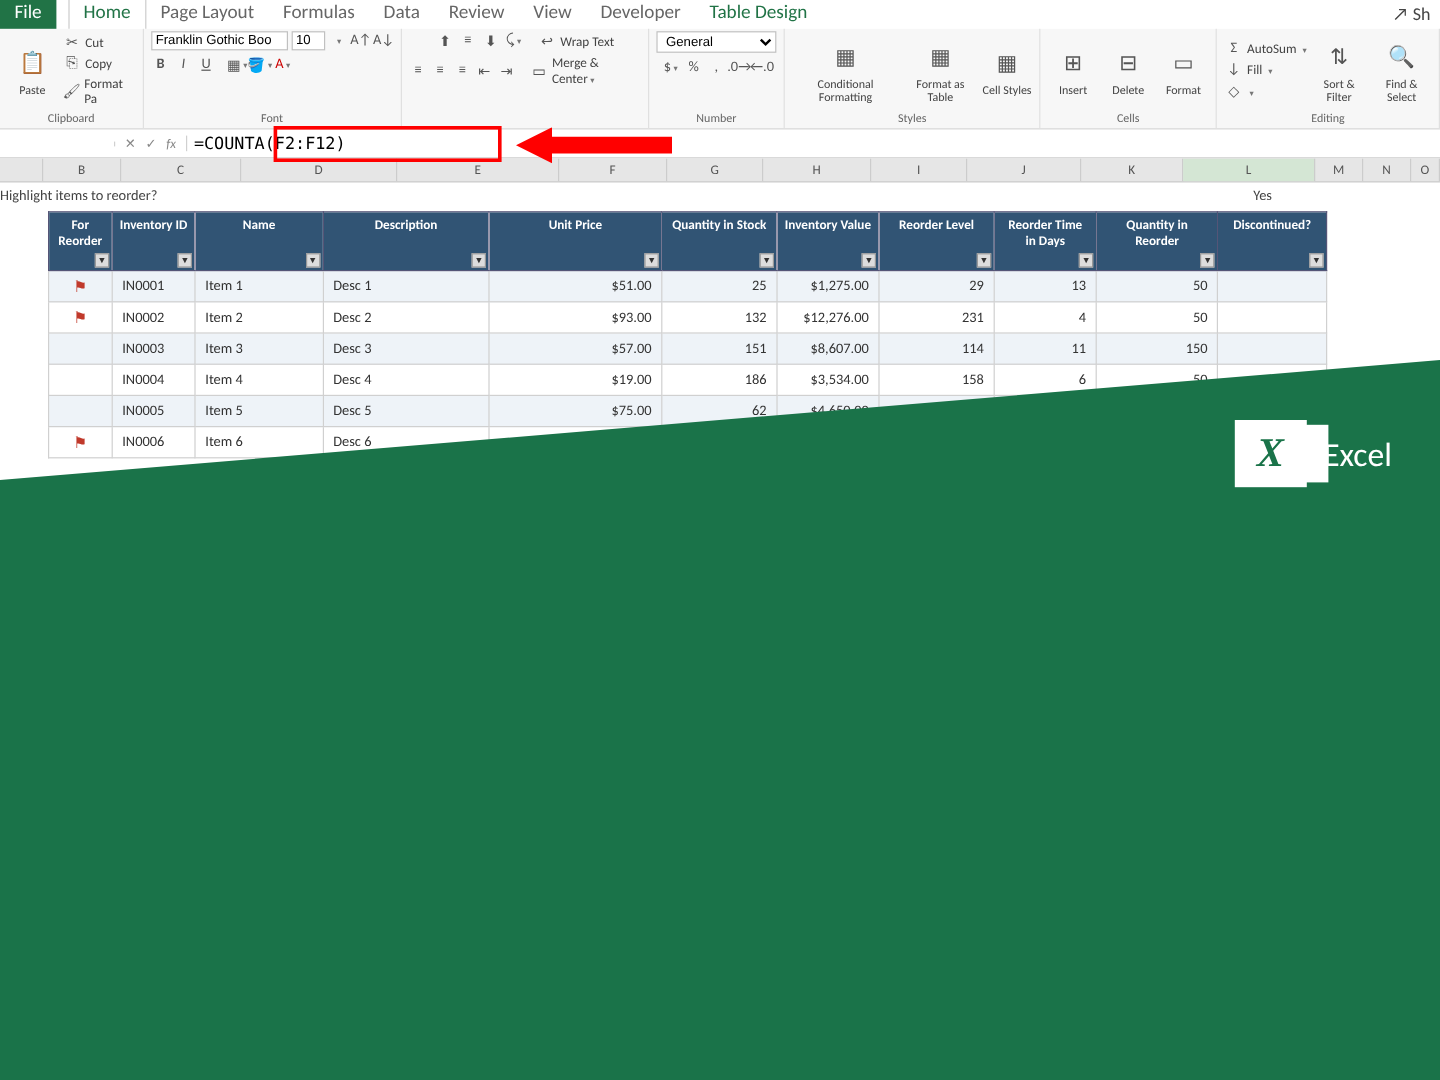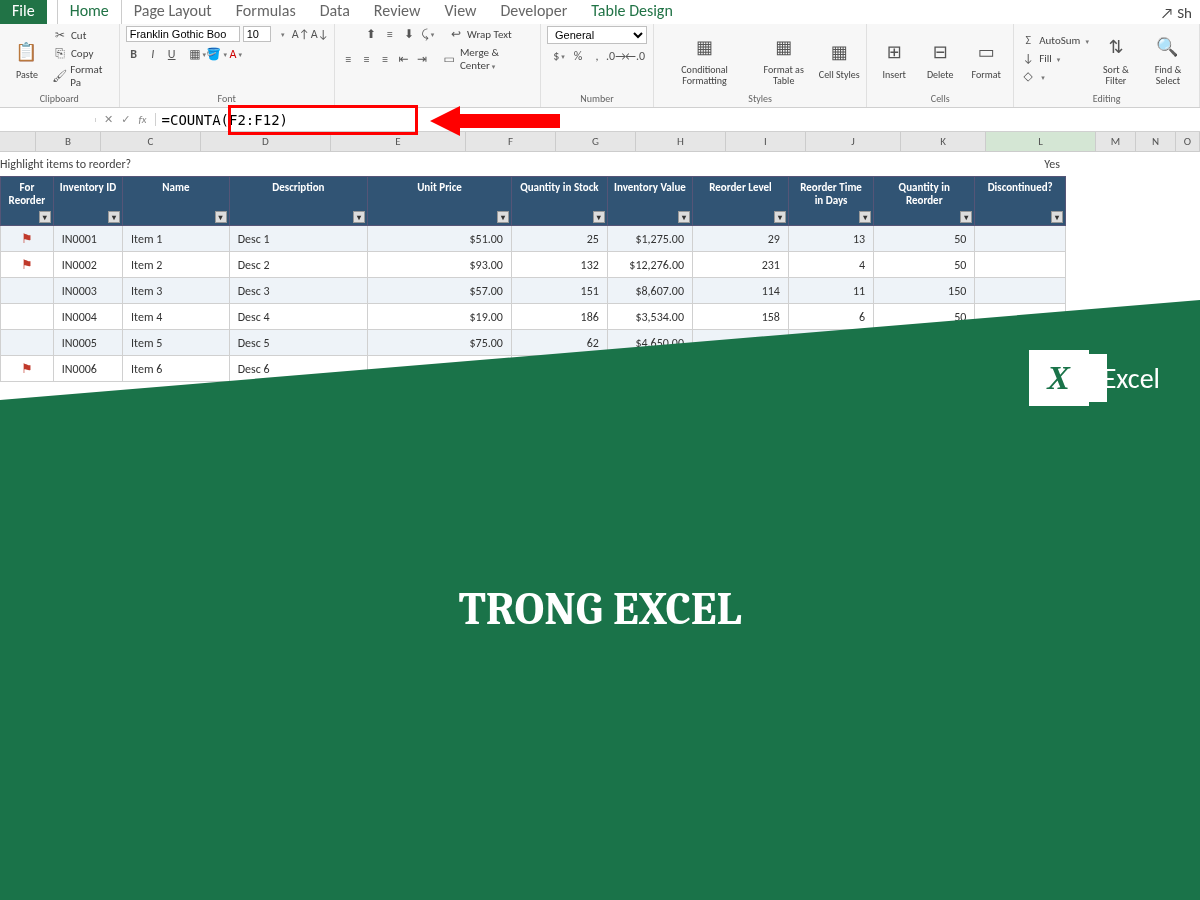--- a/index.html
+++ b/index.html
@@ -40,21 +40,21 @@
 .colhdr { display: flex; height: 20px; background: #e6e6e6; border-bottom: 1px solid #ccc; }
 .colhdr div { border-right: 1px solid #ccc; text-align: center; font-size: 11px; color: #555; line-height: 20px; }
 .colhdr .sel { background: #d4e6d4; }
 .ch-A{width:36px}.ch-B{width:65px}.ch-C{width:100px}.ch-D{width:130px}.ch-E{width:135px}.ch-F{width:90px}.ch-G{width:80px}.ch-H{width:90px}.ch-I{width:80px}.ch-J{width:95px}.ch-K{width:85px}.ch-L{width:110px}.ch-M{width:40px}.ch-N{width:40px}.ch-O{width:24px}
 
 
 .hlrow { height: 24px; display: flex; align-items: center; justify-content: space-between; padding-right: 140px; font-size: 12px; color: #444; }
 .hlrow .ans { margin-left: 20px; }
 
 
-.tbl { border-collapse: collapse; width: 1066px; }
+.tbl { border-collapse: collapse; width: 1066px; margin-left: 40px; }
 .tbl th { background: #315474; color: #fff; font-size: 11px; font-weight: 600; padding: 4px 6px 18px; border: 1px solid #557; position: relative; vertical-align: top; height: 44px; }
 .tbl th .flt { position: absolute; right: 2px; bottom: 2px; width: 12px; height: 12px; background: #ddd; color: #333; font-size: 8px; display: flex; align-items: center; justify-content: center; border: 1px solid #999; }
 .tbl td { border: 1px solid #d0d0d0; padding: 4px 8px; font-size: 12px; color: #333; height: 26px; }
 .tbl tr.band td { background: #eef3f8; }
 .tbl td.num { text-align: right; }
 .tbl td.flag { text-align: center; }
 .flagico { color: #c0392b; font-size: 13px; }
 .th-A{width:36px}.th-B{width:65px}.th-C{width:100px}.th-D{width:130px}.th-E{width:135px}.th-F{width:90px}.th-G{width:80px}.th-H{width:90px}.th-I{width:80px}.th-J{width:95px}.th-K{width:85px}
 
 
@@ -372,15 +372,14 @@
 </table>
 
 <div class="overlay">
   <div class="excel-logo">
     <div class="badge">
         <span class="x">X</span>
       </div>
     <span class="txt">Excel</span>
   </div>
   <div class="headline">
-    <div>TRONG EXCEL</div>
   </div>
 </div>
 
 </body></html>

